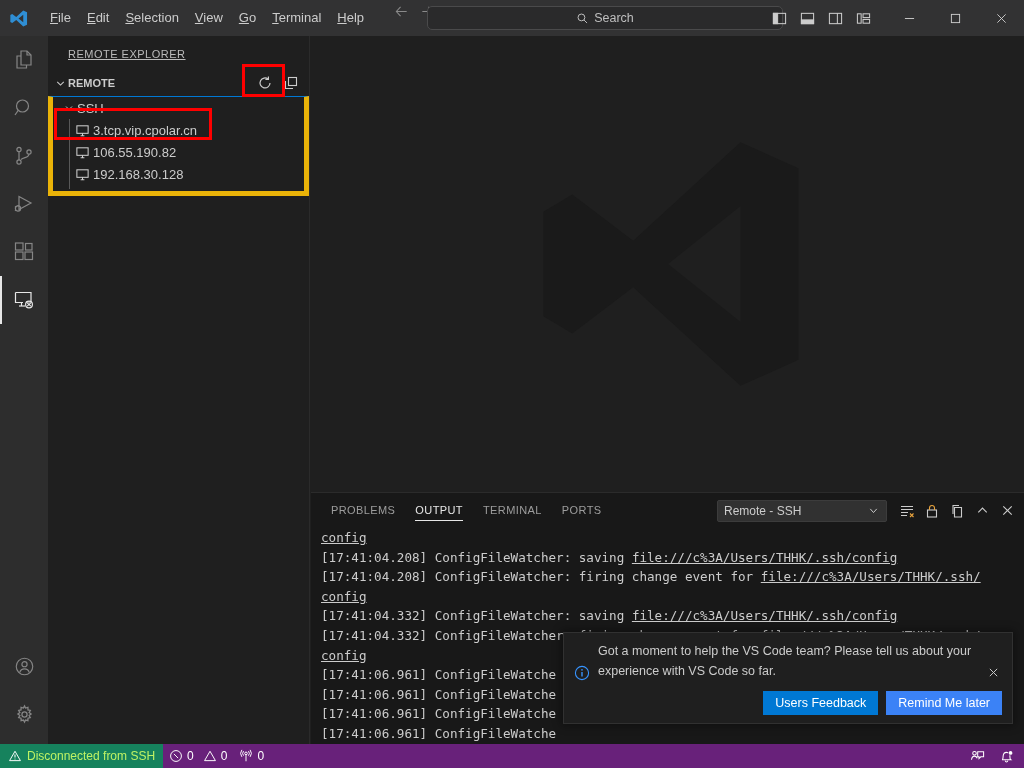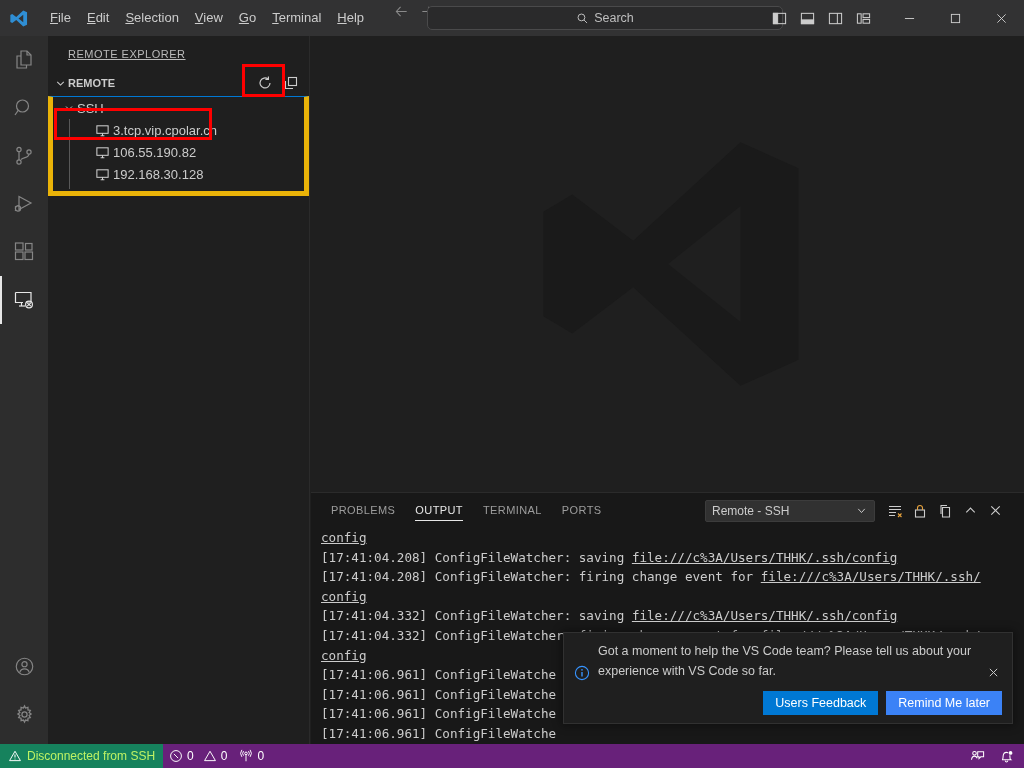--- a/index.html
+++ b/index.html
@@ -73,21 +73,21 @@
     font-size: 11px; font-weight: bold; color: #cccccc; position: relative;
   }
   .twisty { width: 16px; height: 16px; display: flex; align-items: center; justify-content: center; color: #cccccc; }
   .section-actions { position: absolute; right: 8px; display: flex; align-items: center; gap: 6px; }
   .sect-act { width: 20px; height: 20px; display: flex; align-items: center; justify-content: center; color: #cccccc; }
 
   .tree { position: relative; margin-top: 1px; border: 5px solid #eab308; border-top: 1px solid #0078d4; height: 100px; }
   .trow { height: 22px; display: flex; align-items: center; font-size: 13px; color: #cccccc; padding-left: 8px; position: relative; }
   .trow .tw { width: 16px; display: flex; align-items: center; justify-content: center; color: #cccccc; }
   .trow .ticon { width: 22px; display: flex; align-items: center; justify-content: center; }
-  .trow.child { padding-left: 38px; }
+  .trow.child { padding-left: 18px; }
   .indent-guide { position: absolute; left: 16px; top: 22px; width: 1px; height: 70px; background: #585858; }
 
   
   .annot { position: absolute; border: 3px solid #ff0000; pointer-events: none; }
 
   
   .editor {
     position: absolute; left: 311px; top: 36px; width: 713px; height: 456px;
     background: #1f1f1f; overflow: hidden;
   }
@@ -100,21 +100,21 @@
   }
   .panel-header { height: 35px; display: flex; align-items: center; position: relative; padding-left: 10px; }
   .ptab {
     font-size: 11px; letter-spacing: .4px; color: #9d9d9d; text-transform: uppercase;
     padding: 0 10px; height: 35px; line-height: 35px; position: relative;
   }
   .ptab.active { color: #e7e7e7; }
   .ptab.active::after {
     content: ""; position: absolute; left: 10px; right: 10px; bottom: 7px; height: 1px; background: #e7e7e7;
   }
-  .panel-right { position: absolute; right: 18px; top: 0; height: 35px; display: flex; align-items: center; gap: 3px; justify-content: center; }
+  .panel-right { position: absolute; right: 6px; top: 0; height: 35px; display: flex; align-items: center; gap: 3px; justify-content: center; }
   .pselect {
     width: 170px; height: 22px; background: #313131; border: 1px solid #3c3c3c; border-radius: 2px;
     display: flex; align-items: center; padding: 0 6px; font-size: 12px; color: #cccccc;
     justify-content: space-between; margin-right: 6px;
   }
   .picon { width: 22px; height: 22px; display: flex; align-items: center; justify-content: center; color: #cccccc; }
 
   .output {
     position: absolute; left: 0; top: 35px; width: 834px; height: 217px;
     padding: 0 0 0 10px; overflow: hidden;

